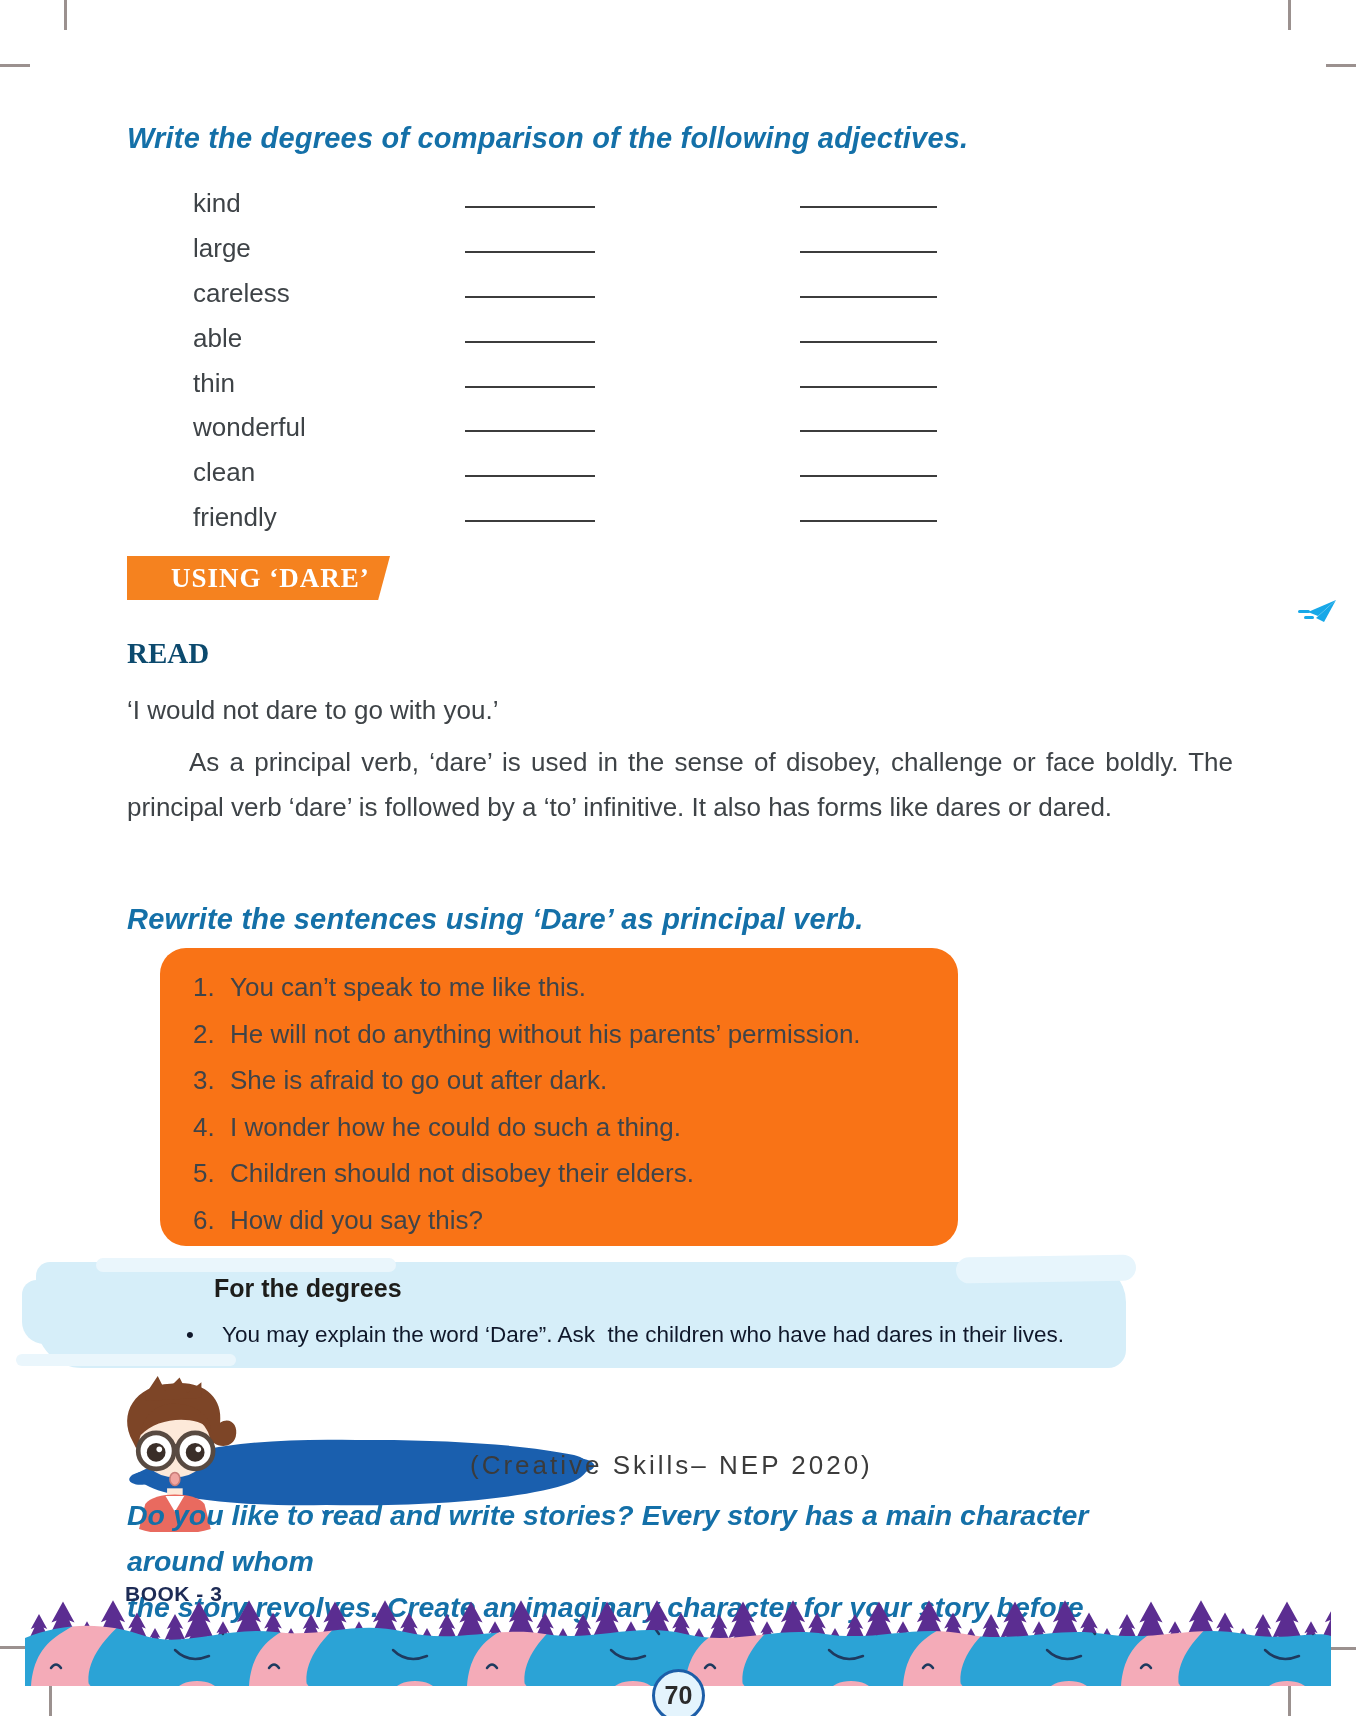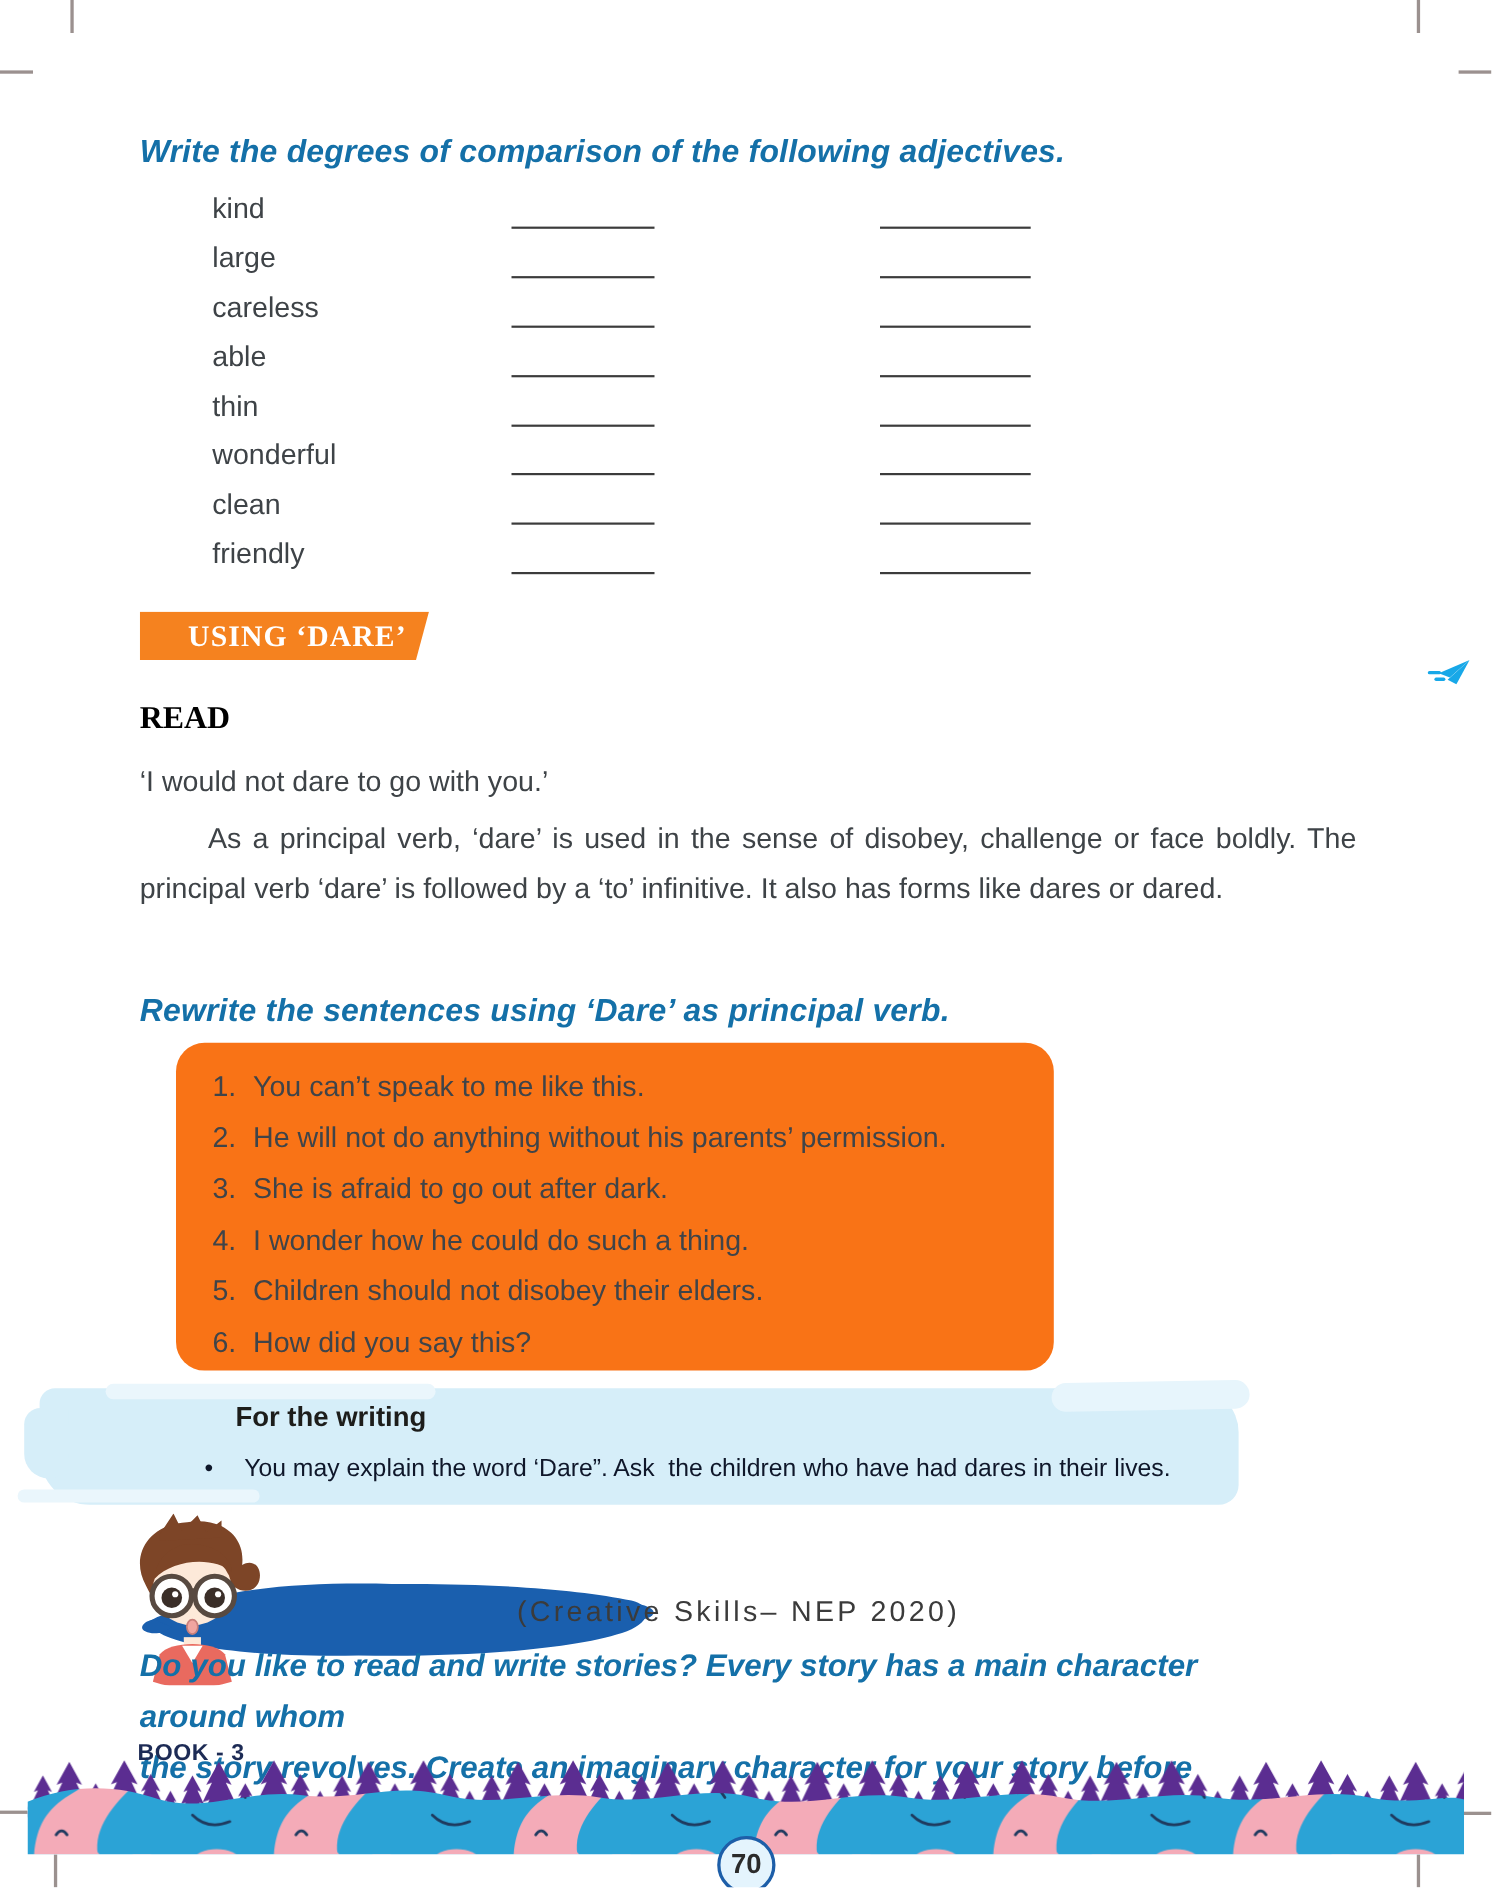--- a/index.html
+++ b/index.html
@@ -9,36 +9,36 @@
   }
   .abs{position:absolute;}
   
   .mark{position:absolute;background:#9b918f;}
   
   .blue-head{
     font-weight:800;font-style:italic;font-size:29px;color:#1470a8;letter-spacing:0.2px;text-align:center;
   }
   
   .adj-row{position:absolute;left:193px;height:46px;font-size:26px;color:#3e4347;}
-  .adj-word{position:absolute;left:0;top:4px;}
+  .adj-word{position:absolute;left:0;top:18px;}
   .blank{position:absolute;top:36px;border-bottom:2.5px solid #3c3c3c;height:0;}
   .blank.b1{left:272px;width:130px;}
   .blank.b2{left:607px;width:137px;}
   
   .orange-banner{
     position:absolute;left:127px;top:556px;width:263px;height:44px;background:#f5821f;
     clip-path:polygon(0 0,100% 0,95.5% 100%,0 100%);
     display:flex;align-items:center;
   }
   .orange-banner span{
     font-family:"Liberation Serif","DejaVu Serif",serif;font-weight:700;color:#ffffff;
     font-size:27px;letter-spacing:1px;padding-left:44px;
   }
   .read-head{
-    font-family:"Liberation Serif","DejaVu Serif",serif;font-weight:700;font-size:29px;color:#000000;
+    font-family:"Liberation Serif","DejaVu Serif",serif;font-weight:700;font-size:29px;color:#0c4a6e;
   }
   .body-text{font-size:26px;color:#3e4347;}
   .para{width:1106px;line-height:45px;text-align:justify;text-indent:62px;}
   
   .yellow-box{
     position:absolute;left:160px;top:948px;width:798px;height:298px;background:#f97316;border-radius:26px;
   }
   .yellow-box ol{
     margin:0;padding:24px 30px 0 62px;font-size:26px;color:#3f4449;
   }
@@ -161,21 +161,21 @@
       <li>She is afraid to go out after dark.</li>
       <li>I wonder how he could do such a thing.</li>
       <li>Children should not disobey their elders.</li>
       <li>How did you say this?</li>
     </ol>
   </div>
 
   <div class="teacher-band">
     <div class="teacher-streak" style="left:60px;top:-4px;width:300px;height:14px;"></div>
     <div class="teacher-streak" style="left:-20px;top:92px;width:220px;height:12px;"></div>
-    <div class="teacher-title">For the writing</div>
+    <div class="teacher-title">For the degrees</div>
     <div class="teacher-bullet"><span class="dot">•</span><span>You may explain the word ‘Dare”. Ask  the children who have had dares in their lives.</span></div>
   </div>
 
   <svg class="abs" style="left:126px;top:1430px;" width="472" height="88" viewBox="0 0 472 88">
     <path fill="#1a5fae" d="M28,36 C70,14 150,8 230,10 C320,9 400,15 448,25 C468,30 466,44 444,53 C400,69 300,77 200,75 C120,77 44,69 20,55 C3,46 8,43 28,36 Z"></path>
     <path fill="#1a5fae" d="M14,42 C4,44 0,50 6,53 C14,57 24,54 30,49 Z"></path>
     <path fill="#1a5fae" d="M444,28 C458,27 470,32 468,37 C465,43 450,44 441,41 Z"></path>
     <path fill="#1a5fae" d="M196,80 q4,3 8,1 l-2,5 q-5,0 -6,-6 Z"></path>
   </svg>
 

